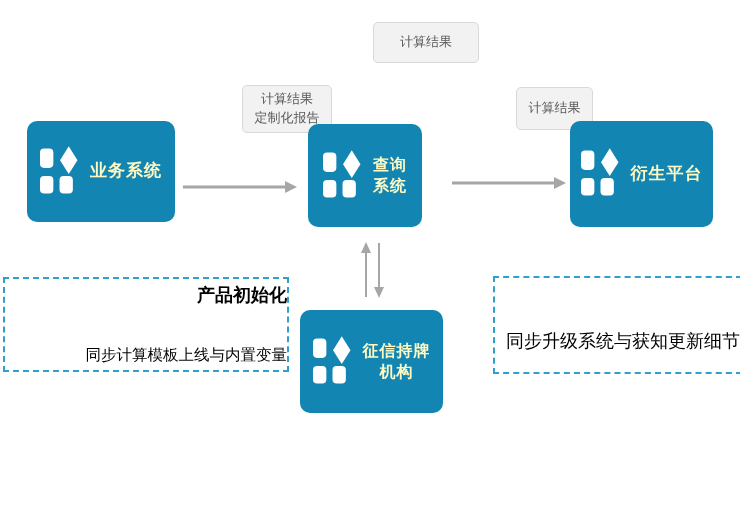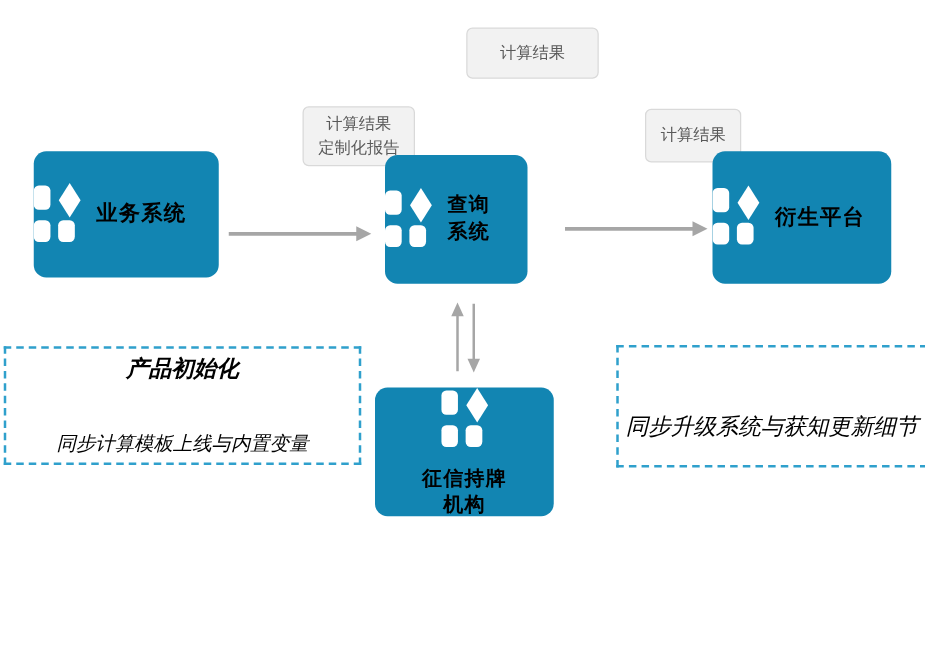--- a/index.html
+++ b/index.html
@@ -3,22 +3,22 @@
 <meta charset="utf-8">
 <style>
   html,body{margin:0;padding:0;background:#fff;}
   .canvas{
     position:relative;width:740px;height:530px;background:#ffffff;overflow:hidden;
     font-family:"Liberation Sans","DejaVu Sans",sans-serif;
   }
   
   .node{
     position:absolute;background:var(--node,#1285B2);border-radius:10px;
-    display:flex;align-items:center;gap:12px;
-    color:#000000;
+    display:flex;align-items:center;justify-content:center;gap:12px;
+    color:#fef9c3;
   }
   .node .icon{flex:0 0 auto;display:block;}
   .node .nlabel{
     font-weight:bold;font-size:17px;line-height:1.3;text-align:center;
     letter-spacing:1px;white-space:nowrap;
   }
   .node.small .nlabel{font-size:16px;}
   
   .elabel{
     position:absolute;background:var(--label_bg,#F2F2F2);
@@ -28,24 +28,23 @@
     font-size:13px;line-height:1.45;
     display:flex;flex-direction:column;align-items:center;justify-content:center;
     text-align:center;
     margin-left:48px;
   }
   
   .note{
     position:absolute;background:#ffffff;
     border:2px dashed var(--dashed_border,#2FA0CC);
     color:var(--note_text,#000000);
-    display:flex;flex-direction:column;align-items:center;justify-content:center;
+    display:flex;flex-direction:column;align-items:flex-end;justify-content:center;
     text-align:center;
     font-family:"Liberation Serif","DejaVu Serif",serif;
-    font-style:italic;
   }
   .note .ntitle{font-weight:bold;font-size:18px;margin-bottom:6px;}
   .note .ndesc{font-size:15.5px;margin-top:32px;}
   .note.right .ntitle{font-size:17px;}
   .note.right .ndesc{font-size:18px;}
   .overlay{position:absolute;left:0;top:0;width:740px;height:530px;pointer-events:none;}
   .overlay line{stroke:var(--arrow,#A6A6A6);}
   .overlay polygon{fill:var(--arrow,#A6A6A6);}
 </style>
 </head>
@@ -111,21 +110,21 @@
   <div class="node" style="left:570px;top:121px;width:143px;height:106px;">
     <svg class="icon" width="38" height="52" viewBox="0 0 37 50">
       <rect x="0" y="2" width="13" height="19" rx="4" fill="#fff"></rect>
       <polygon points="28,0 36.5,13.5 28,27 19.5,13.5" fill="#fff"></polygon>
       <rect x="0" y="29" width="13" height="17" rx="4" fill="#fff"></rect>
       <rect x="19" y="29" width="13" height="17" rx="4" fill="#fff"></rect>
     </svg>
     <div class="nlabel">衍生平台</div>
   </div>
 
-  <div class="node small" style="left:300px;top:310px;width:143px;height:103px;flex-direction:column;">
+  <div class="node small" style="left:300px;top:310px;width:143px;height:103px;">
     <svg class="icon" width="38" height="52" viewBox="0 0 37 50">
       <rect x="0" y="2" width="13" height="19" rx="4" fill="#fff"></rect>
       <polygon points="28,0 36.5,13.5 28,27 19.5,13.5" fill="#fff"></polygon>
       <rect x="0" y="29" width="13" height="17" rx="4" fill="#fff"></rect>
       <rect x="19" y="29" width="13" height="17" rx="4" fill="#fff"></rect>
     </svg>
     <div class="nlabel">
       <div>征信持牌</div>
       <div>机构</div>
     </div>

